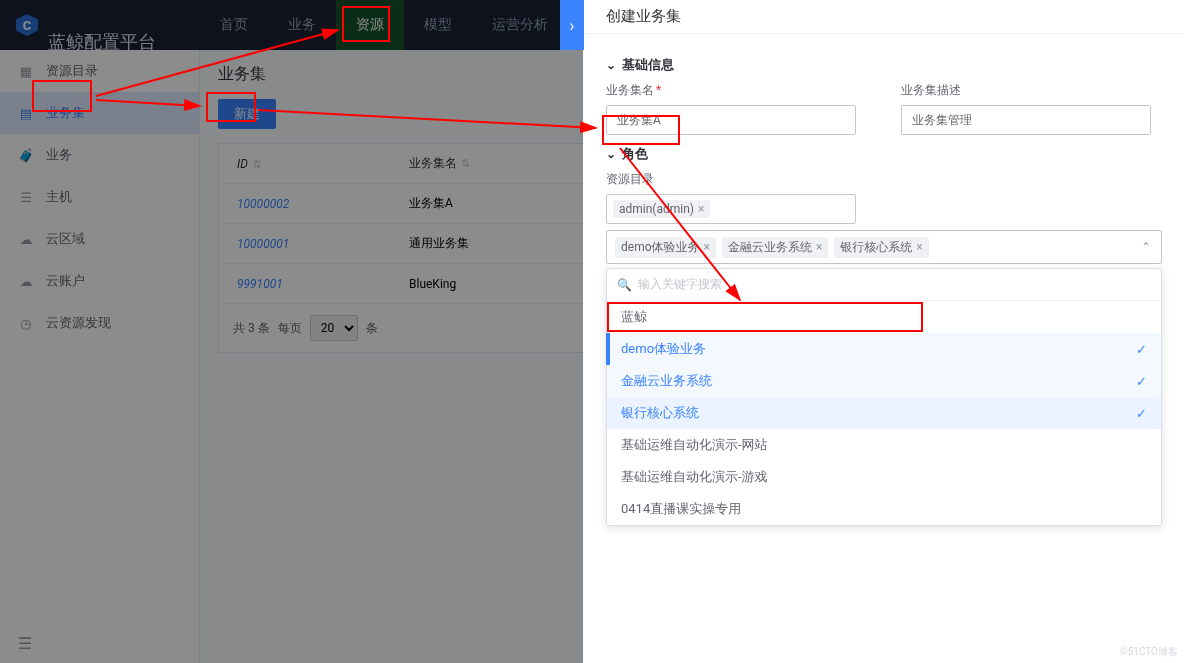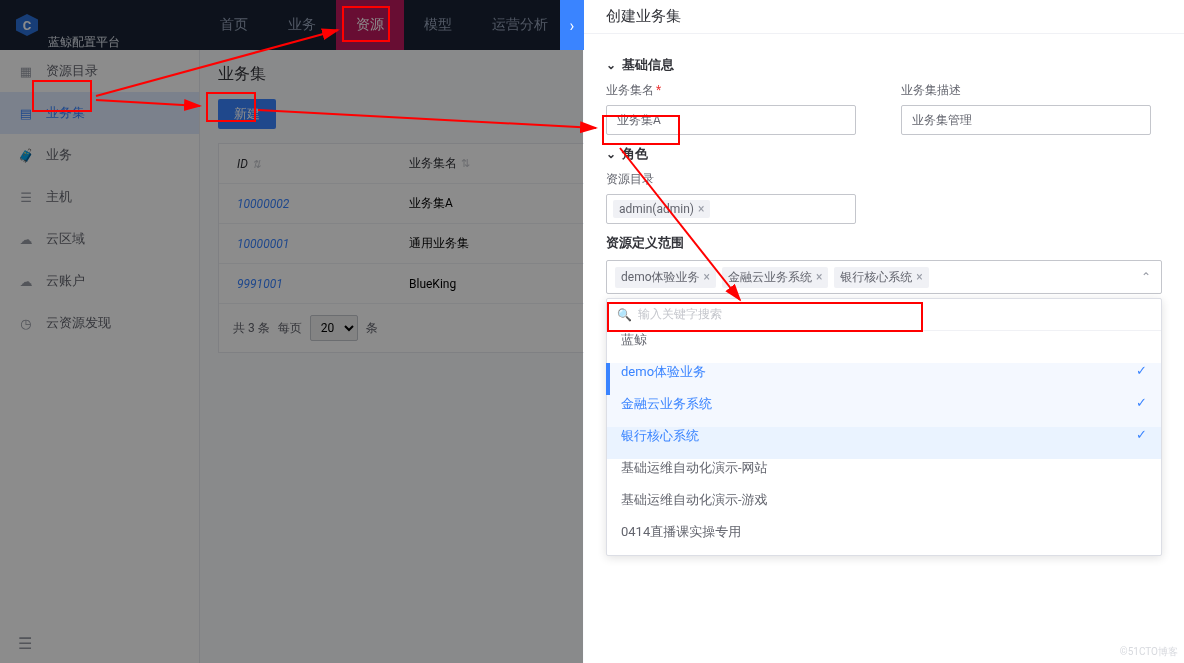--- a/index.html
+++ b/index.html
@@ -2,24 +2,24 @@
 <html><head>
 <meta charset="utf-8">
 <style>
 * { box-sizing: border-box; margin: 0; padding: 0; font-family: -apple-system, BlinkMacSystemFont, "Segoe UI", Roboto, "Helvetica Neue", Arial, "PingFang SC", "Microsoft YaHei", sans-serif; }
 html, body { width: 1184px; height: 663px; overflow: hidden; background: #fafbfd; }
 
 
 .header { position: absolute; top:0; left:0; right:0; height:50px; background:#182233; display:flex; align-items:center; color:#96a2b9; z-index:5; }
 .header .logo-wrap { display:flex; align-items:center; padding-left:16px; width:200px; }
 .header .logo-icon { width:22px; height:22px; background:#2b6fd8; display:flex; align-items:center; justify-content:center; color:#fff; font-weight:bold; font-size:13px; clip-path: polygon(50% 0%, 100% 25%, 100% 75%, 50% 100%, 0% 75%, 0% 25%); }
-.header .logo-text { margin-left:10px; font-size:12px; color:#dfe4ed;margin-top:34px; }
+.header .logo-text { margin-left:10px; font-size:18px; color:#dfe4ed;margin-top:34px; }
 .header .nav { display:flex; height:100%; }
 .header .nav-item { display:flex; align-items:center; padding:0 20px; height:100%; font-size:14px; cursor:pointer; }
-.header .nav-item.active { background:#be185d; color:#fff; }
+.header .nav-item.active { background:#14532d; color:#fff; }
 
 
 .sidebar { position:absolute; top:50px; left:0; bottom:0; width:200px; background:#fff; border-right:1px solid #e7e9ef; z-index:4; }
 .side-item { display:flex; align-items:center; height:42px; padding:0 18px; color:#63656e; font-size:13px; cursor:pointer; }
 .side-item .sicon { width:16px; height:16px; margin-right:12px; display:inline-flex; align-items:center; justify-content:center; color:#979ba5; }
 .side-item.active { background:#e1ecff; color:#3a84ff; }
 .side-item.active .sicon { color:#3a84ff; }
 .side-collapse { position:absolute; bottom:10px; left:18px; color:#979ba5; }
 
 
@@ -58,21 +58,21 @@
 .tag .tx { margin-left:4px; color:#979ba5; cursor:pointer; font-size:12px; }
 
 
 .msel-wrap { position:relative; margin-top:6px; }
 .msel { border:1px solid #c4c6cc; border-radius:2px; min-height:34px; padding:4px 30px 4px 8px; display:flex; flex-wrap:wrap; gap:6px; align-items:center; font-size:12px; position:relative; }
 .msel .dd { position:absolute; right:10px; top:9px; color:#979ba5; }
 .dropdown { position:absolute; top:100%; left:0; right:0; margin-top:4px; background:#fff; border:1px solid #dcdee5; border-radius:2px; box-shadow:0 2px 10px rgba(0,0,0,0.12); z-index:20; }
 .dd-search { display:flex; align-items:center; height:32px; padding:0 10px; border-bottom:1px solid #f0f1f5; color:#c4c6cc; font-size:12px; }
 .dd-search .sicon2 { margin-right:6px; }
 .dd-list { max-height:none; }
-.dd-item { height:32px; display:flex; align-items:flex-start; padding:0 14px; font-size:13px; color:#63656e; cursor:pointer; position:relative; }
+.dd-item { height:32px; display:flex; align-items:center; padding:0 14px; font-size:13px; color:#63656e; cursor:pointer; position:relative; }
 .dd-item.selected { color:#3a84ff; background:#f4f8ff; }
 .dd-item.selected.hover { background:#eaf3ff; }
 .dd-item .check { position:absolute; right:14px; color:#3a84ff; }
 .side-marker { position:absolute; left:-1px; top:0; bottom:0; width:4px; background:#3a84ff; }
 .dd-item .side-marker { display:none; }
 .dd-item.highlighted .side-marker { display:block; }
 .dd-item.highlighted { background:#f4f8ff; }
 
 
 .redbox { position:absolute; border:2px solid #ff0000; z-index:10; pointer-events:none; }
@@ -188,23 +188,20 @@
       <span>角色</span>
     </div>
     <div class="lab">资源目录</div>
     <div class="tagbox">
       <span class="tag">
         <span>admin(admin)</span>
         <span class="tx">×</span>
       </span>
     </div>
 
-    <div class="section-title" style="font-weight:600;">
-      <span>资源定义范围</span>
-    </div>
 
     <div class="msel-wrap">
       <div class="msel">
         <span class="tag">
             <span>demo体验业务</span>
             <span class="tx">×</span>
           </span>
         <span class="tag">
             <span>金融云业务系统</span>
             <span class="tx">×</span>

